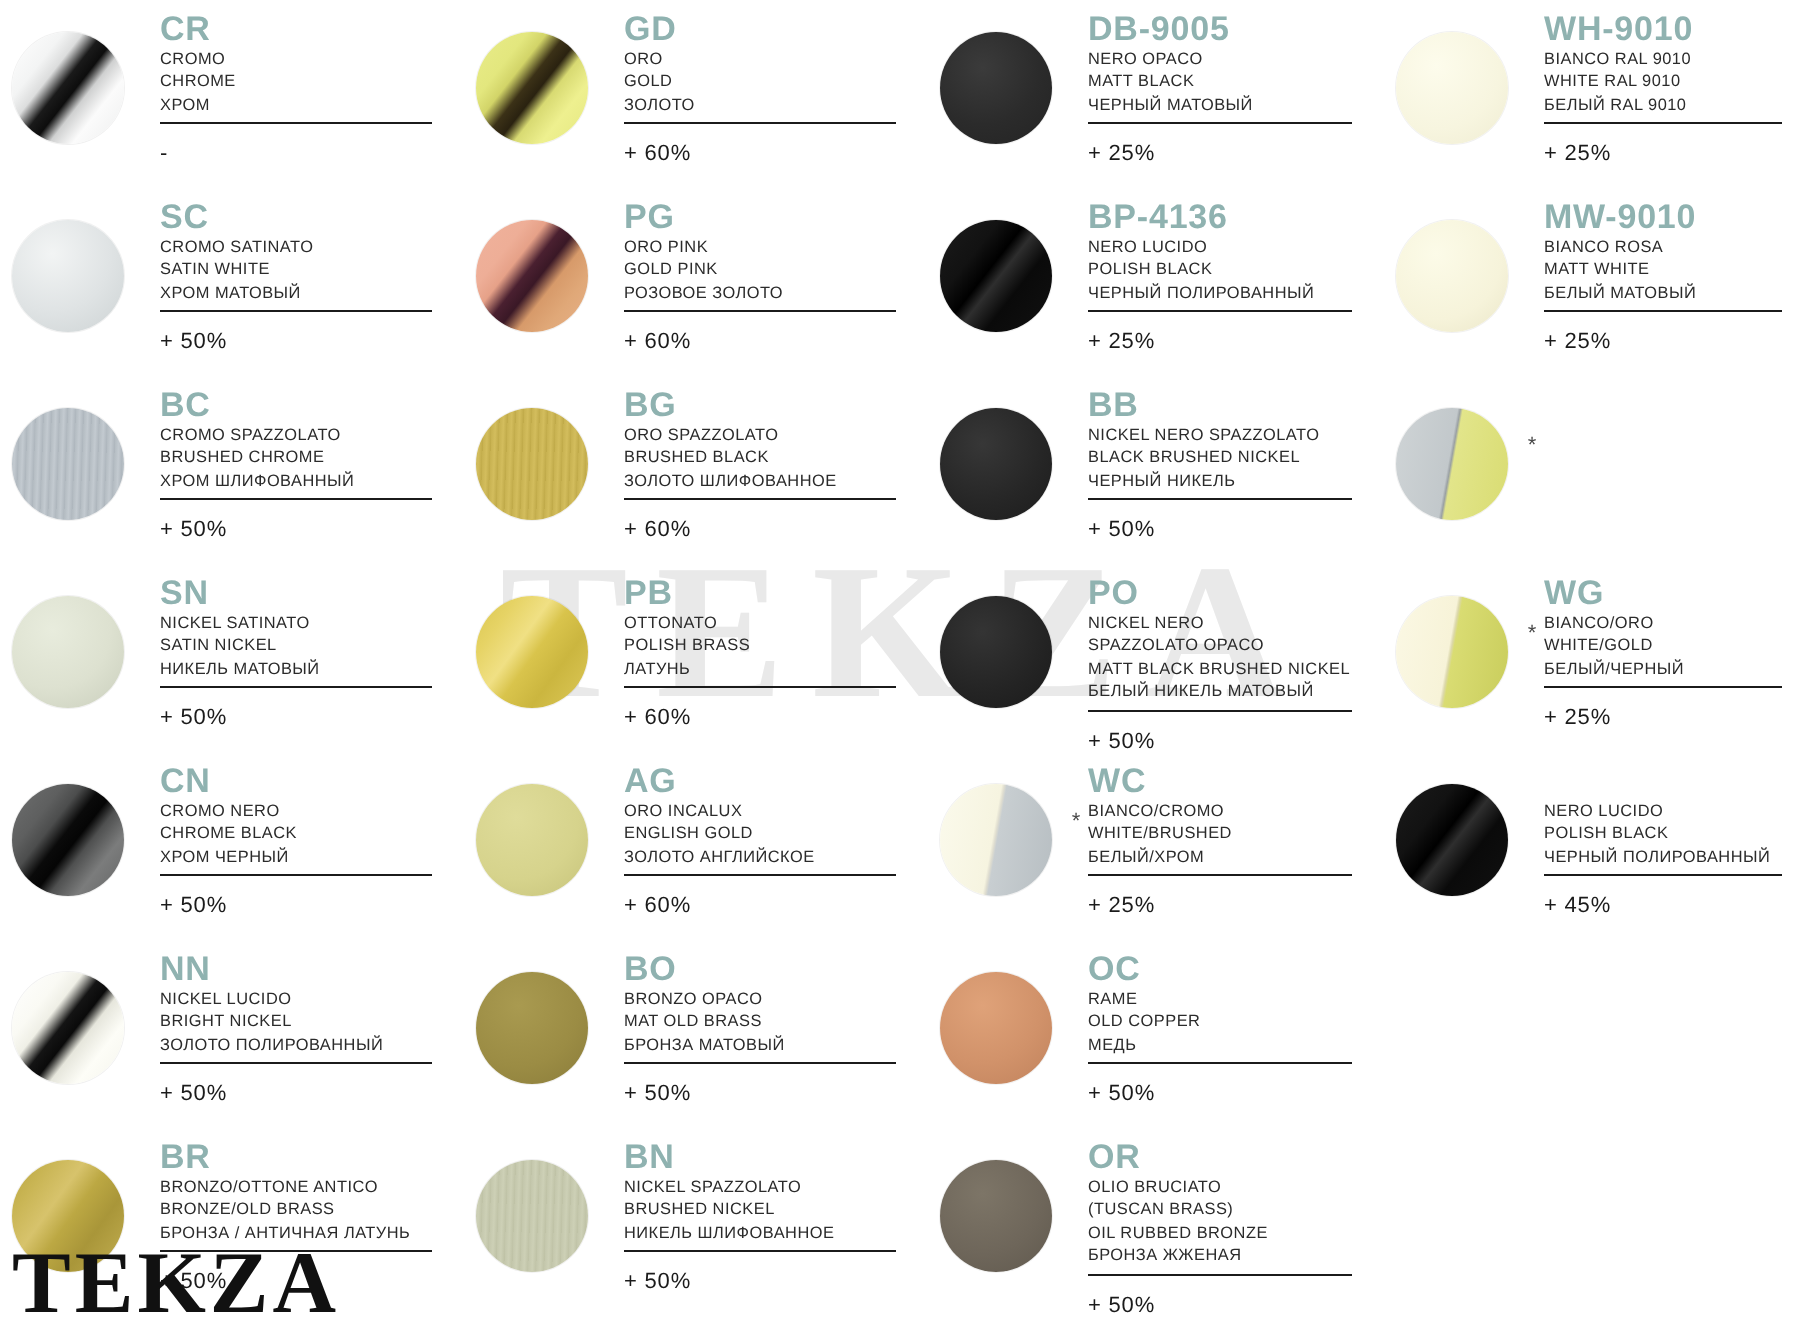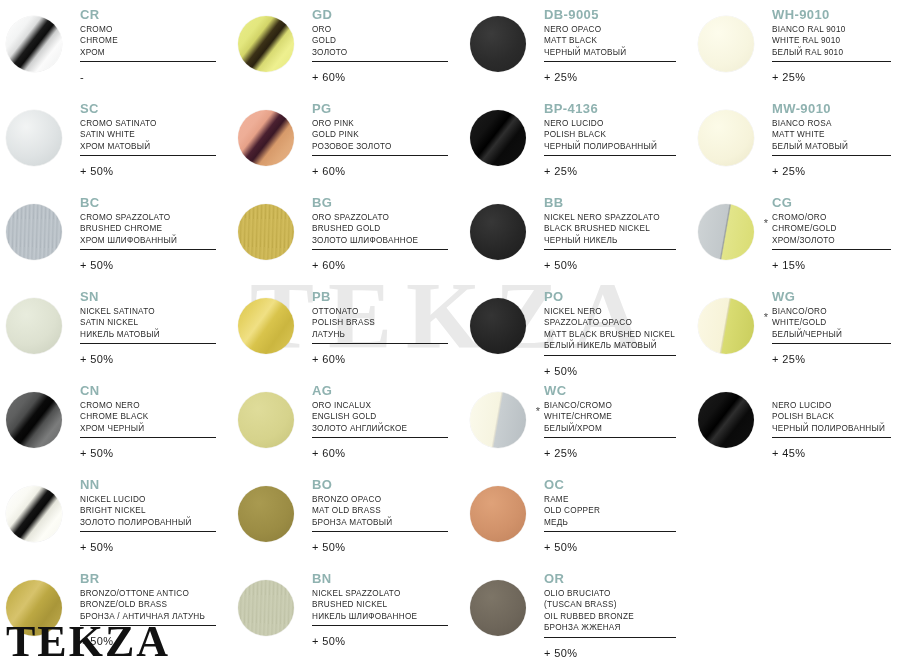--- a/index.html
+++ b/index.html
@@ -41,21 +41,21 @@
   }
   .star{
     width:12px;min-width:12px;
     padding-top:26px;
     font-size:11px;color:#4a4a4a;line-height:1;
     text-align:center;
   }
   .star.none{visibility:hidden;}
   .info{flex:1;padding-top:4px;padding-right:10px;min-width:0;}
   .code{
-    font-size:13px;font-weight:700;
+    font-size:17px;font-weight:700;
     color:#8fb2b0;
     letter-spacing:0.4px;
     line-height:13px;
     margin-bottom:2px;
     height:14px;
   }
   .code.blank{visibility:hidden;}
   .desc{
     font-size:8.2px;
     color:#2b2b2b;
@@ -238,21 +238,21 @@
       </div>
     </div>
     <div class="cell">
       <div class="swatch-wrap">
         <div class="swatch sw-brushed-gold"></div>
       </div>
       <div class="star none">*</div>
       <div class="info">
         <div class="code">BG</div>
         <div class="desc">ORO SPAZZOLATO</div>
-        <div class="desc">BRUSHED GOLD</div>
+        <div class="desc">BRUSHED BLACK</div>
         <div class="desc">ЗОЛОТО ШЛИФОВАННОЕ</div>
         <hr class="rule">
         <div class="price">+ 60%</div>
       </div>
     </div>
     <div class="cell">
       <div class="swatch-wrap">
         <div class="swatch sw-black-brushed-nickel"></div>
       </div>
       <div class="star none">*</div>
@@ -263,28 +263,20 @@
         <div class="desc">ЧЕРНЫЙ НИКЕЛЬ</div>
         <hr class="rule">
         <div class="price">+ 50%</div>
       </div>
     </div>
     <div class="cell">
       <div class="swatch-wrap">
         <div class="swatch sw-chrome-gold"></div>
       </div>
       <div class="star">*</div>
-      <div class="info">
-        <div class="code">CG</div>
-        <div class="desc">CROMO/ORO</div>
-        <div class="desc">CHROME/GOLD</div>
-        <div class="desc">ХРОМ/ЗОЛОТО</div>
-        <hr class="rule">
-        <div class="price">+ 15%</div>
-      </div>
     </div>
     <div class="cell">
       <div class="swatch-wrap">
         <div class="swatch sw-satin-nickel"></div>
       </div>
       <div class="star none">*</div>
       <div class="info">
         <div class="code">SN</div>
         <div class="desc">NICKEL SATINATO</div>
         <div class="desc">SATIN NICKEL</div>
@@ -365,21 +357,21 @@
       </div>
     </div>
     <div class="cell">
       <div class="swatch-wrap">
         <div class="swatch sw-white-chrome"></div>
       </div>
       <div class="star">*</div>
       <div class="info">
         <div class="code">WC</div>
         <div class="desc">BIANCO/CROMO</div>
-        <div class="desc">WHITE/CHROME</div>
+        <div class="desc">WHITE/BRUSHED</div>
         <div class="desc">БЕЛЫЙ/ХРОМ</div>
         <hr class="rule">
         <div class="price">+ 25%</div>
       </div>
     </div>
     <div class="cell">
       <div class="swatch-wrap">
         <div class="swatch sw-polish-black"></div>
       </div>
       <div class="star none">*</div>

